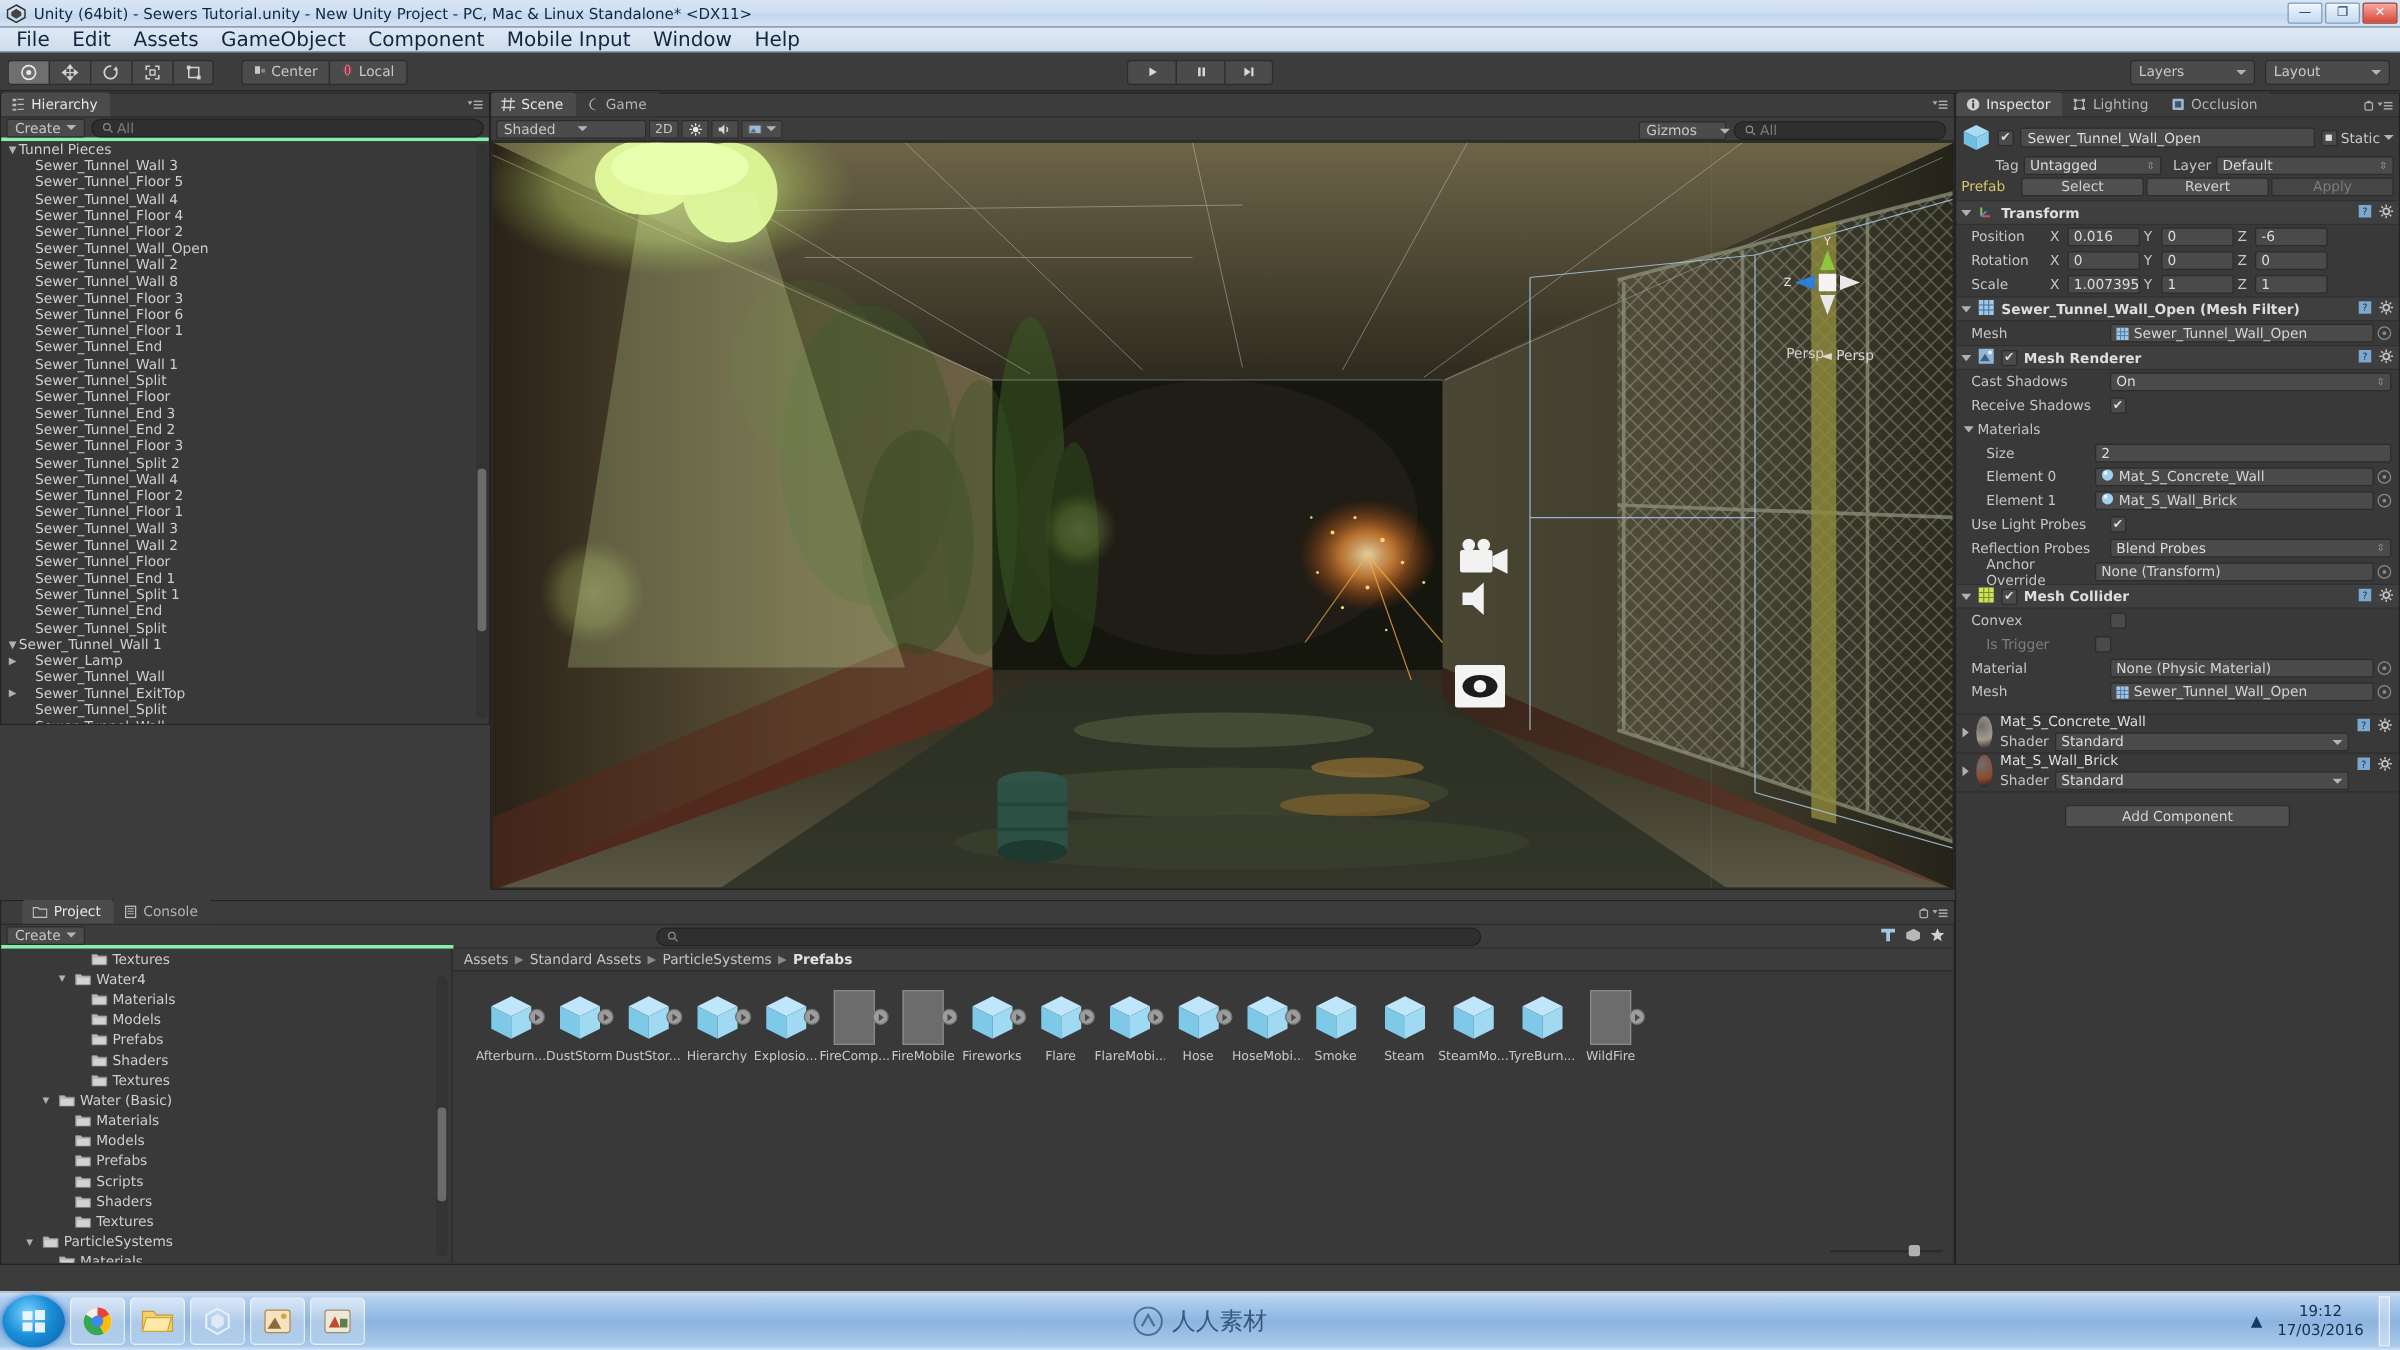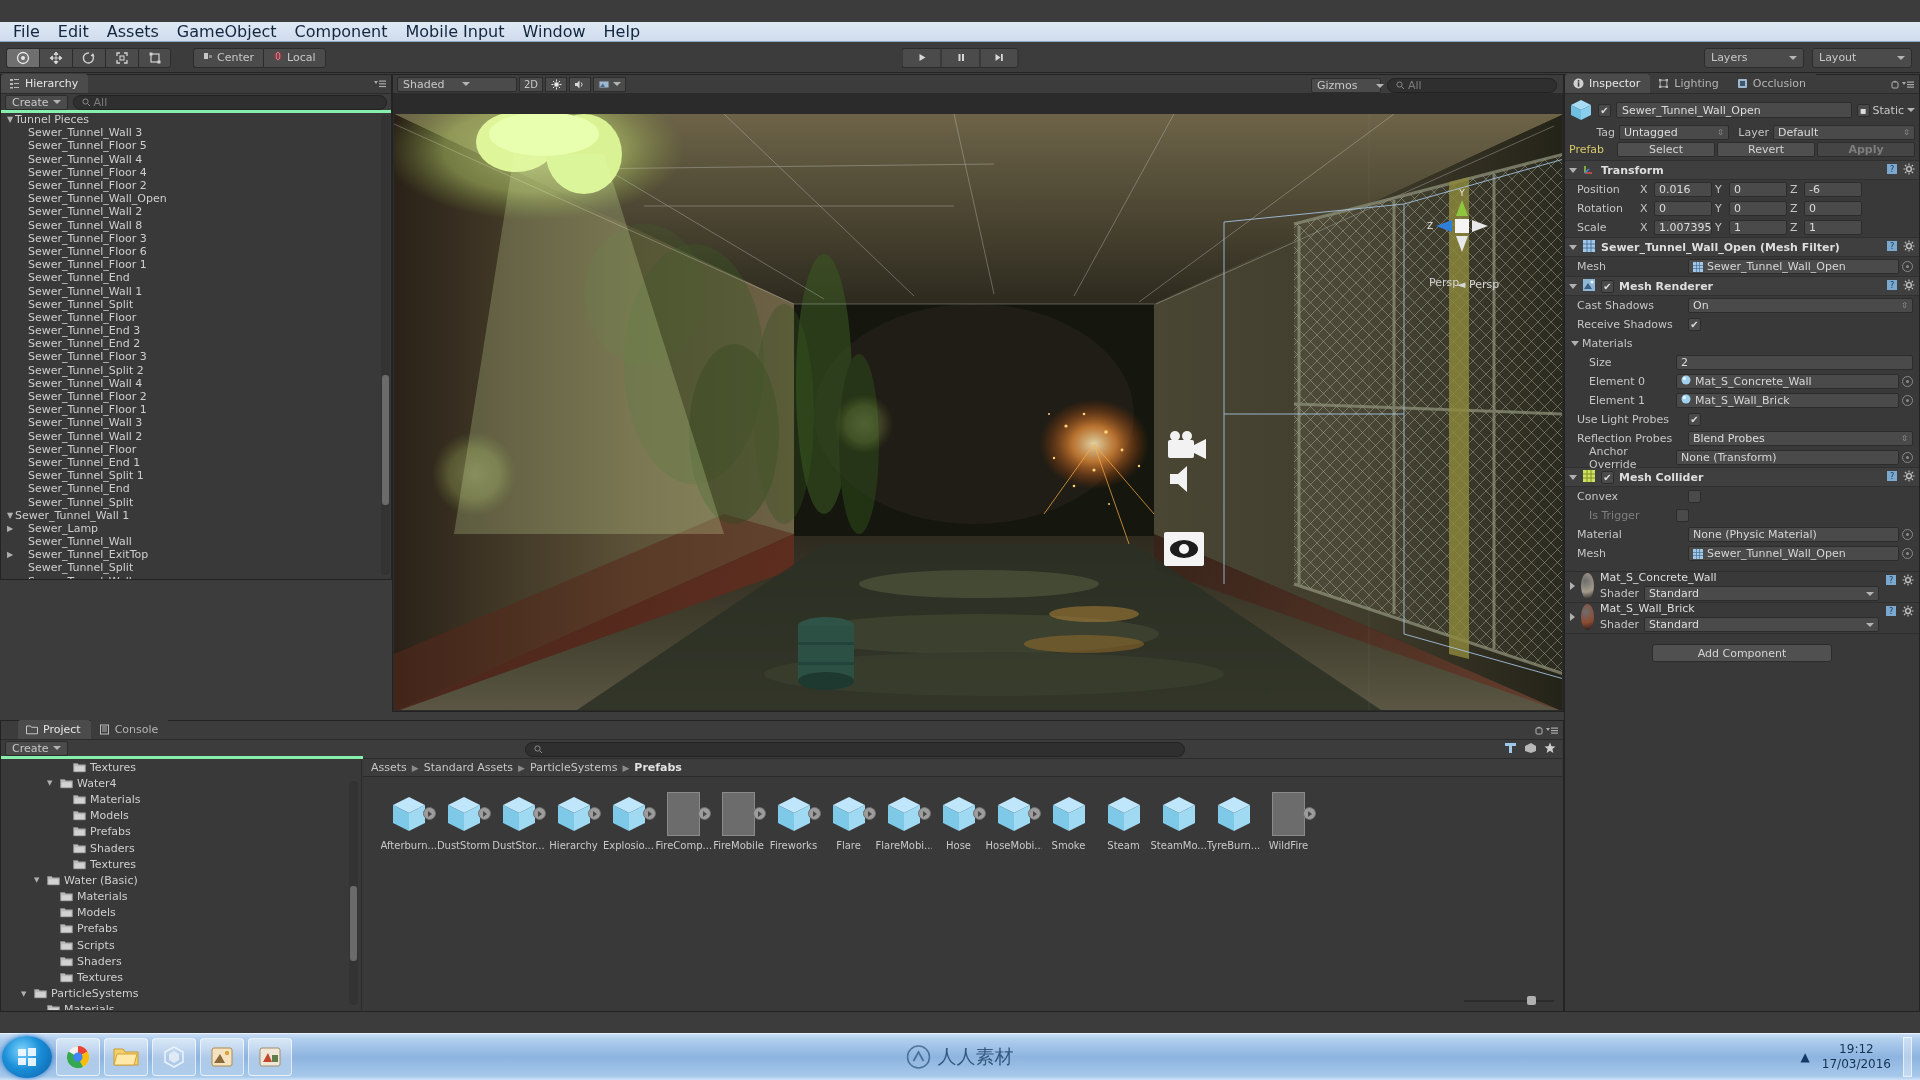--- a/index.html
+++ b/index.html
@@ -127,21 +127,21 @@
   .statictog { display:flex; align-items:center; gap:3px; font-size:11px; color:#c8c8c8; }
   .row { display:flex; align-items:center; height:17px; padding:0 4px; gap:4px; font-size:11px; }
   .lblw { width:46px; text-align:right; color:#c3c3c3; }
   .field { height:15px; background:#4a4a4a; border:1px solid #2c2c2c; border-radius:2px;
            display:flex; align-items:center; padding:0 4px; font-size:11px; color:#dcdcdc; }
   .field.dd { justify-content:space-between; }
   .prefabrow { display:flex; align-items:center; gap:2px; padding:1px 4px 3px 4px; }
   .prefablbl { width:46px; color:#d8c86a; font-size:11px; }
   .pfbtn { flex:1; height:15px; background:#4f4f4f; border:1px solid #2c2c2c; border-radius:2px;
            display:flex; align-items:center; justify-content:center; font-size:11px; color:#d2d2d2; }
-  .pfbtn.dis { color:#7d7d7d; background:#454545;font-weight:bold; }
+  .pfbtn.dis { color:#7d7d7d; background:#454545; }
   .comp-head { display:flex; align-items:center; gap:5px; height:20px; padding:0 4px;
                background:#3f3f3f; border-top:1px solid #303030; border-bottom:1px solid #303030; }
   .comp-title { font-weight:bold; font-size:11px; color:#dedede; }
   .comp-icons { margin-left:auto; display:flex; align-items:center; gap:5px; }
   .tri { width:0;height:0;border-left:4px solid transparent;border-right:4px solid transparent;border-top:5px solid #b0b0b0; }
   .tri-r { width:0;height:0;border-top:4px solid transparent;border-bottom:4px solid transparent;border-left:5px solid #b0b0b0; }
   .prow { display:flex; align-items:center; height:19px; padding:0 6px 0 12px; font-size:11px; gap:3px; }
   .pname { width:108px; color:#c6c6c6; }
   .pname.ind { padding-left:12px; width:96px; }
   .pname.dim { color:#7f7f7f; }
@@ -200,20 +200,34 @@
   .tray { position:absolute; right:8px; display:flex; align-items:center; gap:12px; color:#123a66; }
   .clock { text-align:center; font-size:12px; color:#13334f; line-height:15px; }
   .wm { position:absolute; left:50%; transform:translateX(-50%); display:flex; align-items:center; gap:7px;
         color:#2b4f74; font-size:19px; opacity:.9; }
 </style>
 </head>
 <body>
 
 <div class="app">
 
+  <div class="titlebar">
+    <div class="ticon">
+      <svg width="16" height="16" viewBox="0 0 16 16">
+          <polygon points="8,1 15,5 15,11 8,15 1,11 1,5" fill="none" stroke="#333" stroke-width="1.2"></polygon>
+          <polygon points="8,4 12,6.5 12,9.5 8,12 4,9.5 4,6.5" fill="#444"></polygon>
+        </svg>
+    </div>
+    <div class="ttext">Unity (64bit) - Sewers Tutorial.unity - New Unity Project - PC, Mac &amp; Linux Standalone* &lt;DX11&gt;</div>
+    <div class="winbtns">
+      <div class="winbtn">—</div>
+      <div class="winbtn">❐</div>
+      <div class="winbtn close">✕</div>
+    </div>
+  </div>
 
   <div class="menubar" id="menubar">
       <div class="menuitem">File</div>
       <div class="menuitem">Edit</div>
       <div class="menuitem">Assets</div>
       <div class="menuitem">GameObject</div>
       <div class="menuitem">Component</div>
       <div class="menuitem">Mobile Input</div>
       <div class="menuitem">Window</div>
       <div class="menuitem">Help</div>
@@ -479,20 +493,42 @@
           <span class="arrow"></span>
           <span class="lbl" style="margin-left: 13px;">Sewer_Tunnel_Wall</span>
         </div>
       </div>
     <div class="vscroll" style="top:40px; bottom:4px;">
       <div class="vthumb" style="top:260px; height:130px;"></div>
     </div>
   </div>
 
   <div class="panel" id="sceneview">
+    <div class="scene-tabs">
+      <div class="tab active">
+        <svg width="11" height="11" viewBox="0 0 11 11">
+            <path d="M3 0 L2 11 M8 0 L7 11 M0 3 L11 3 M0 8 L11 8" stroke="#cfcfcf" stroke-width="1.1" fill="none"></path>
+          </svg>
+        <span>Scene</span>
+      </div>
+      <div class="tab">
+        <svg width="11" height="11" viewBox="0 0 11 11">
+            <path d="M8 1 A4.6 4.6 0 1 0 8 10 A4 4 0 1 1 8 1Z" fill="#bdbdbd"></path>
+          </svg>
+        <span>Game</span>
+      </div>
+      <div class="tabmenu">
+        <svg width="14" height="10" viewBox="0 0 14 10">
+            <polygon points="1,2 5,2 3,5" fill="#aaa"></polygon>
+            <rect x="6" y="1.5" width="7" height="1.2" fill="#aaa"></rect>
+            <rect x="6" y="4.2" width="7" height="1.2" fill="#aaa"></rect>
+            <rect x="6" y="6.9" width="7" height="1.2" fill="#aaa"></rect>
+          </svg>
+      </div>
+    </div>
     <div class="scene-sub">
       <div class="sb-drop" style="width:120px;">
         <span>Shaded</span>
         <span class="caret"></span>
       </div>
       <div class="sb-btn">
         <span>2D</span>
       </div>
       <div class="sb-btn">
         <svg width="11" height="11" viewBox="0 0 11 11">

